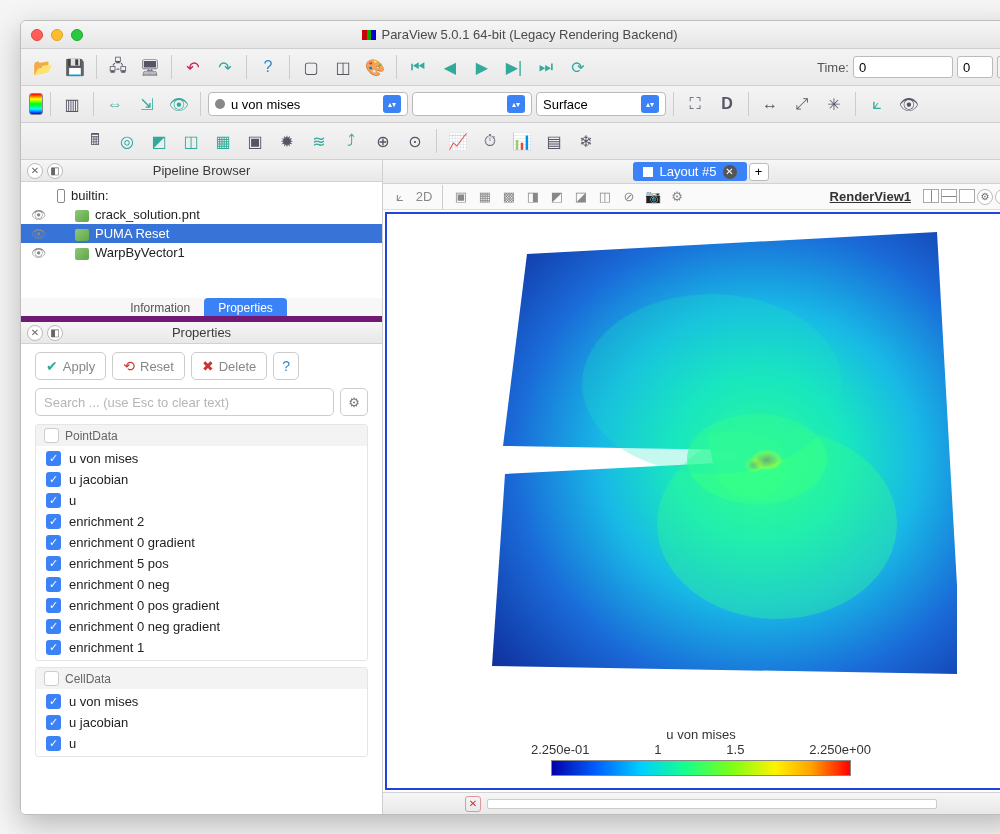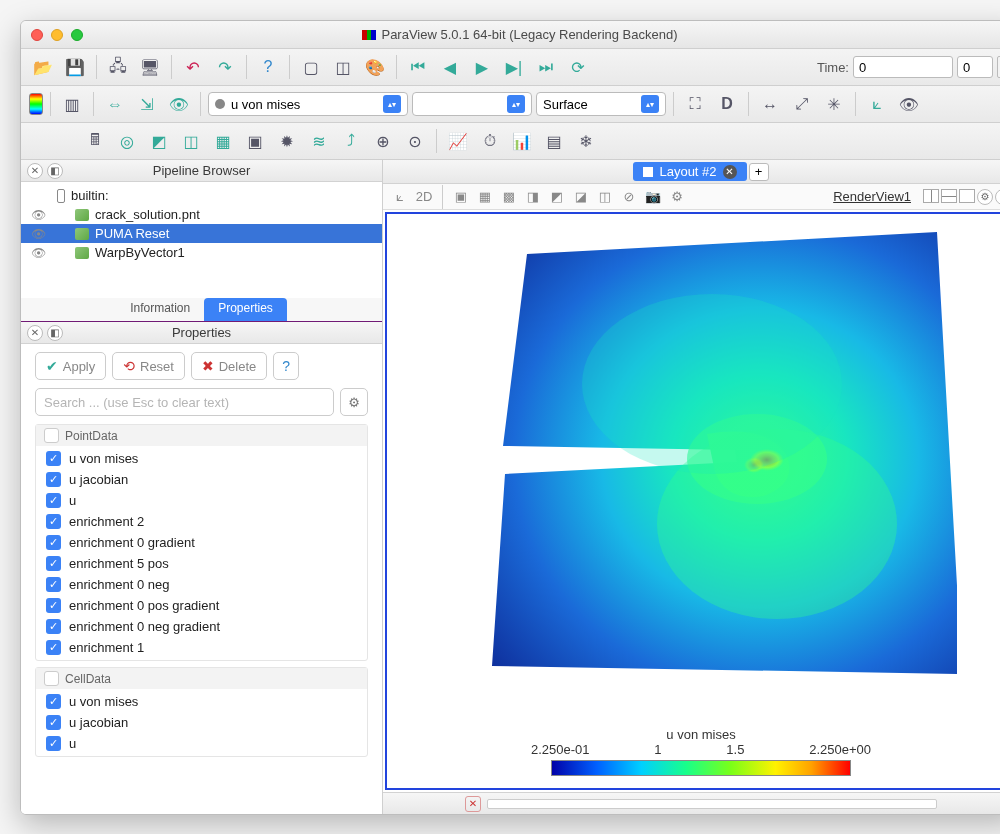--- a/index.html
+++ b/index.html
@@ -21,26 +21,26 @@
 .timebox{display:flex;align-items:center;gap:4px;color:#555;}
 .timeinput{width:100px;height:22px;border:1px solid #bbb;border-radius:3px;background:#fff;padding:0 5px;}
 .timeinput.small{width:36px;}
 .spinner{width:14px;height:22px;border:1px solid #bbb;border-radius:2px;background:#f3f3f3;}
 .main{flex:1;display:flex;overflow:hidden;}
 .left{width:362px;display:flex;flex-direction:column;border-right:1px solid #cfcfcf;background:#fff;}
 .panel-hdr{height:22px;background:linear-gradient(#f6f6f6,#e8e8e8);border-bottom:1px solid #d2d2d2;display:flex;align-items:center;justify-content:center;position:relative;font-size:12px;color:#3a3a3a;}
 .panel-hdr .ctrls{position:absolute;left:6px;display:flex;gap:4px;}
 .cbtn{width:16px;height:16px;border:1px solid #bbb;border-radius:8px;background:#fff;display:flex;align-items:center;justify-content:center;font-size:10px;color:#666;cursor:pointer;}
 .pipeline-body{height:116px;overflow:auto;background:#fff;padding:4px 0;}
-.pipe-row{display:flex;align-items:center;gap:6px;padding:2px 10px;font-size:13px;color:#222;cursor:pointer;}
+.pipe-row{display:flex;align-items:flex-end;gap:6px;padding:2px 10px;font-size:13px;color:#222;cursor:pointer;}
 .pipe-row .eye{width:14px;color:#888;font-size:12px;}
 .pipe-row.selected{background:#3874d8;color:#fff;border-radius:0;}
 .cube{width:14px;height:12px;background:linear-gradient(135deg,#8fc77a,#5fa844);border-radius:2px;}
 .server-ic{width:8px;height:14px;border:1px solid #888;border-radius:2px;display:inline-block;}
-.tabrow{display:flex;justify-content:center;height:24px;border-bottom:1px solid #701a75;background:#f7f7f7;}
+.tabrow{display:flex;justify-content:center;height:24px;border-bottom:6px solid #701a75;background:#f7f7f7;}
 .tab{padding:3px 14px;font-size:12px;color:#555;cursor:pointer;}
 .tab.active{background:#3b82f6;color:#fff;border-radius:4px 4px 0 0;}
 .props-area{flex:1;overflow:auto;padding:8px 14px;background:#fff;}
 .btnrow{display:flex;gap:6px;margin-bottom:8px;}
 .pbtn{height:28px;padding:0 10px;border:1px solid #ccc;border-radius:5px;background:#fff;display:flex;align-items:center;gap:5px;font-size:12px;color:#888;cursor:pointer;}
 .pbtn .ic{font-size:14px;}
 .pbtn.small{padding:0 8px;}
 .search-row{display:flex;gap:6px;margin-bottom:8px;align-items:center;}
 .search-row input{flex:1;height:28px;border:1px solid #ccc;border-radius:5px;padding:0 8px;color:#333;}
 .search-row input::placeholder{color:#b5b5b5;}
@@ -51,21 +51,21 @@
 .chkrow{display:flex;align-items:center;gap:8px;padding:3px 10px;font-size:13px;color:#222;}
 .chk{width:15px;height:15px;border-radius:3px;background:#3b82f6;display:flex;align-items:center;justify-content:center;color:#fff;font-size:11px;cursor:pointer;}
 .chk.empty{background:#fff;border:1px solid #ccc;}
 .right{flex:1;display:flex;flex-direction:column;background:#fff;}
 .layout-tabs{height:24px;display:flex;align-items:center;justify-content:center;background:linear-gradient(#f6f6f6,#e8e8e8);border-bottom:1px solid #d2d2d2;gap:2px;}
 .ltab{background:#3b82f6;color:#fff;padding:2px 10px;border-radius:3px;display:flex;align-items:center;gap:6px;font-size:12px;}
 .ltab .x{background:#555;color:#fff;width:14px;height:14px;border-radius:7px;display:flex;align-items:center;justify-content:center;font-size:10px;cursor:pointer;}
 .ltab-add{width:20px;height:18px;border:1px solid #bbb;border-radius:3px;background:#fff;display:flex;align-items:center;justify-content:center;cursor:pointer;}
 .view-toolbar{height:26px;display:flex;align-items:center;gap:6px;padding:0 8px;border-bottom:1px solid #ddd;background:#fafafa;font-size:11px;color:#888;}
 .view-toolbar .vb{width:18px;height:18px;display:flex;align-items:center;justify-content:center;cursor:pointer;}
-.viewname{margin-left:auto;font-weight:normal;color:#333;text-decoration:underline;}
+.viewname{margin-left:auto;font-weight:bold;color:#333;text-decoration:underline;}
 .layout-icons{display:flex;gap:2px;margin-left:6px;}
 .layout-icons .li{width:16px;height:14px;border:1px solid #aaa;background:#fff;cursor:pointer;position:relative;}
 .render{flex:1;border:2px solid #2244dd;margin:2px;background:#fff;position:relative;overflow:hidden;}
 .plot{position:absolute;left:80px;top:10px;width:490px;height:460px;}
 .legend{position:absolute;bottom:12px;left:50%;transform:translateX(-50%);text-align:center;font-size:12px;color:#333;}
 .colorbar{width:300px;height:16px;background:linear-gradient(90deg,#0202a8 0%,#0060ff 15%,#00d0ff 30%,#18ff8a 45%,#7aff18 60%,#fff200 75%,#ffa200 87%,#ff0000 100%);margin:3px auto 0;border:1px solid #888;}
 .ticks{display:flex;justify-content:space-between;width:340px;font-size:11px;color:#333;margin:0 auto;}
 .footer{height:22px;border-top:1px solid #d2d2d2;background:linear-gradient(#f6f6f6,#e8e8e8);display:flex;align-items:center;justify-content:center;gap:6px;}
 .footer .fx{width:16px;height:16px;border:1px solid #d99;color:#c33;border-radius:3px;display:flex;align-items:center;justify-content:center;font-size:10px;cursor:pointer;}
 .footer .fbar{flex:0 0 450px;height:10px;border:1px solid #ccc;border-radius:2px;background:#fff;}
@@ -308,21 +308,21 @@
               </div>
             </div>
           </div>
       </div>
     </div>
 
     <div class="right">
       <div class="layout-tabs">
         <div class="ltab">
           <span style="width:10px;height:10px;background:#fff;border:1px solid #fff;"></span>
-          <span>Layout #2</span>
+          <span>Layout #5</span>
           <div class="x">✕</div>
         </div>
         <div class="ltab-add">+</div>
       </div>
       <div class="view-toolbar">
         <div class="vb">⟀</div>
         <div class="vb">2D</div>
         <span class="sep"></span>
         <div class="vb">▣</div>
         <div class="vb">▦</div>

